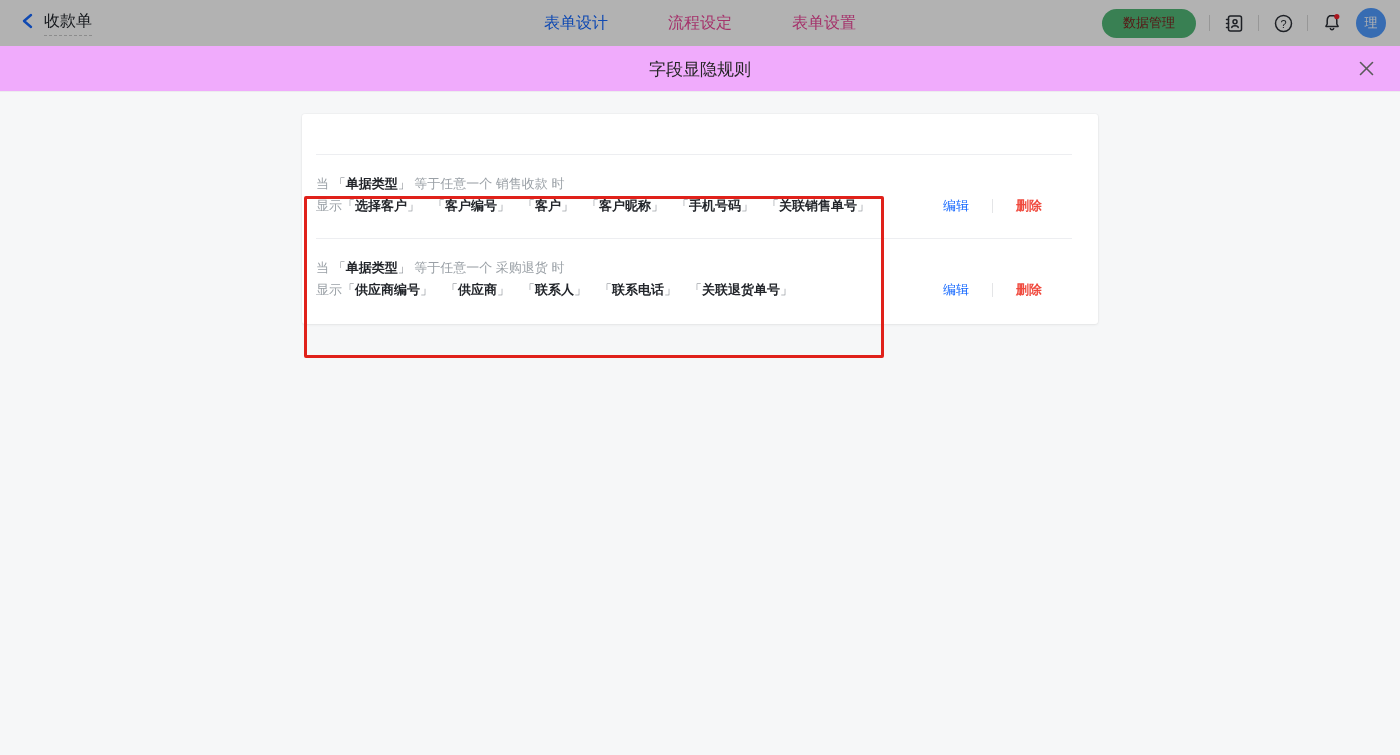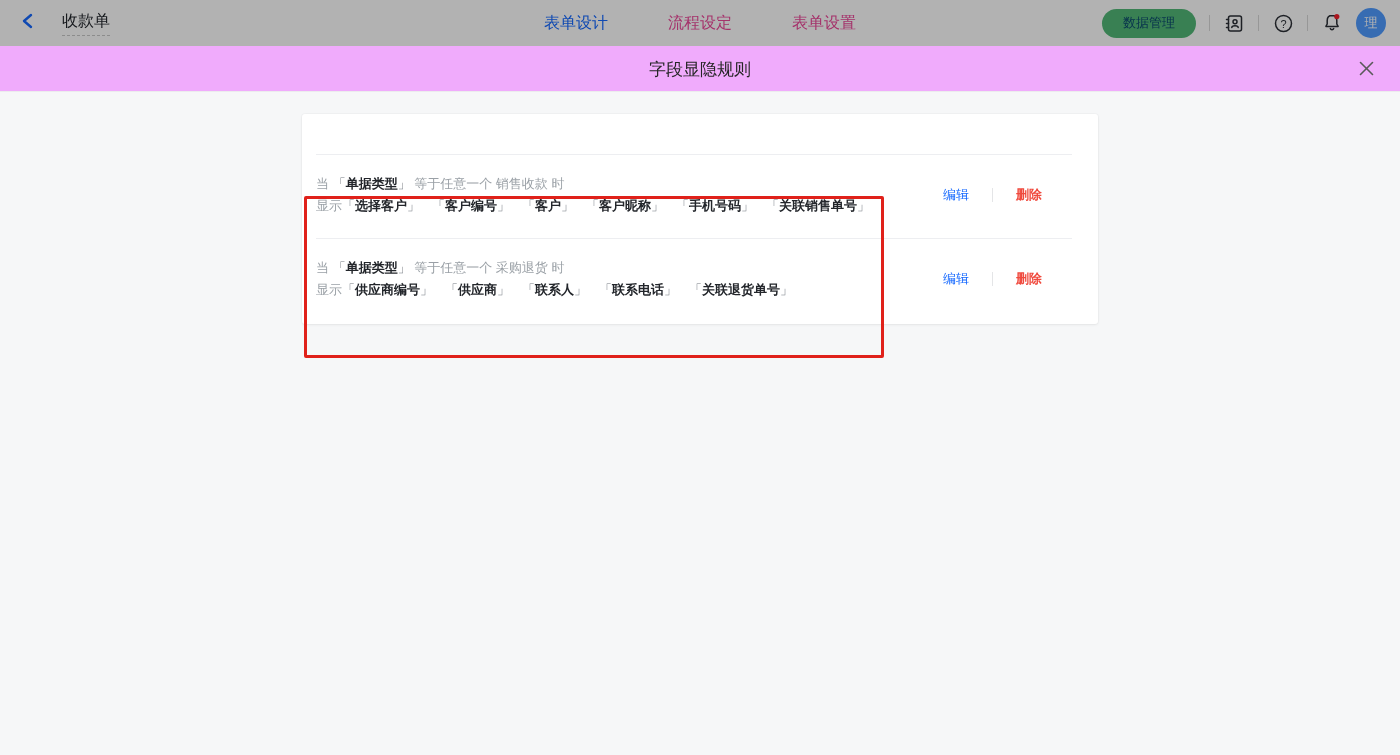--- a/index.html
+++ b/index.html
@@ -16,37 +16,37 @@
     position:relative; height:46px; background:#ffffff;
     display:flex; align-items:center; padding:0 14px 0 20px;
   }
   .topbar::after {
     content:""; position:absolute; inset:0;
     background:rgba(0,0,0,0.30); z-index:5; pointer-events:none;
   }
   .topbar-left { display:flex; align-items:center; }
   .back-btn { display:flex; align-items:center; cursor:pointer; }
   .form-title {
-    margin-left:26px; font-size:16px; color:#1f2329;
+    margin-left:8px; font-size:16px; color:#1f2329;
     padding-bottom:3px; border-bottom:1px dashed #c9c9c9; cursor:text;
   }
   .tabs {
     position:absolute; left:0; right:0; top:0; height:46px;
     display:flex; justify-content:center; align-items:center; gap:60px;
     font-size:16px; pointer-events:none;
   }
   .tab { color:#ec4899; cursor:pointer; pointer-events:auto; }
   .tab.active { color:var(--accent); }
   .topbar-right {
     position:absolute; right:14px; top:0; height:46px;
     display:flex; align-items:center; gap:13px;
   }
   .green-btn {
     height:29px; padding:0 21px; border:none; border-radius:15px;
-    background:var(--green); color:#0c4a6e; font-size:13px; cursor:pointer;
+    background:var(--green); color:#7f1d1d; font-size:13px; cursor:pointer;
     display:flex; align-items:center;
   }
   .v-sep { width:1px; height:16px; background:#d8d8d8; }
   .icon-btn { width:22px; height:22px; display:flex; align-items:center; justify-content:center; cursor:pointer; position:relative; }
   .avatar {
     width:30px; height:30px; border-radius:50%;
     background:var(--avatar-blue); color:#fff; font-size:13px;
     display:flex; align-items:center; justify-content:center; cursor:pointer;
   }
   
@@ -69,21 +69,21 @@
     box-shadow:0 1px 3px rgba(0,0,0,0.06), 0 0 0 1px rgba(0,0,0,0.02);
     padding:23px 26px 2px 14px;
   }
   .add-btn {
     display:block; width:350px; height:34px; border:none; border-radius:4px;
     background:var(--accent); color:#fff; font-size:14px; cursor:pointer;
   }
   .rules-list { margin-top:17px; }
   .rule-row {
     border-top:1px solid #edeef1;
-    display:flex; justify-content:space-between; align-items:center;
+    display:flex; justify-content:space-between; align-items:flex-end;
     padding:18px 0 21px;
   }
   .rule-line { font-size:13px; line-height:22px; white-space:nowrap; }
   .gray  { color:#9aa0a6; }
   .bk    { color:#767b82; }
   .fname { color:#23262b; font-weight:bold; }
   .fgroup { display:inline-block; }
   .fgroup + .fgroup { margin-left:12px; }
   .rule-actions { display:flex; align-items:center; padding-right:30px; font-size:13px; line-height:22px;gap:8px; }
   .edit-link   { color:var(--accent); cursor:pointer; text-decoration:none; }

